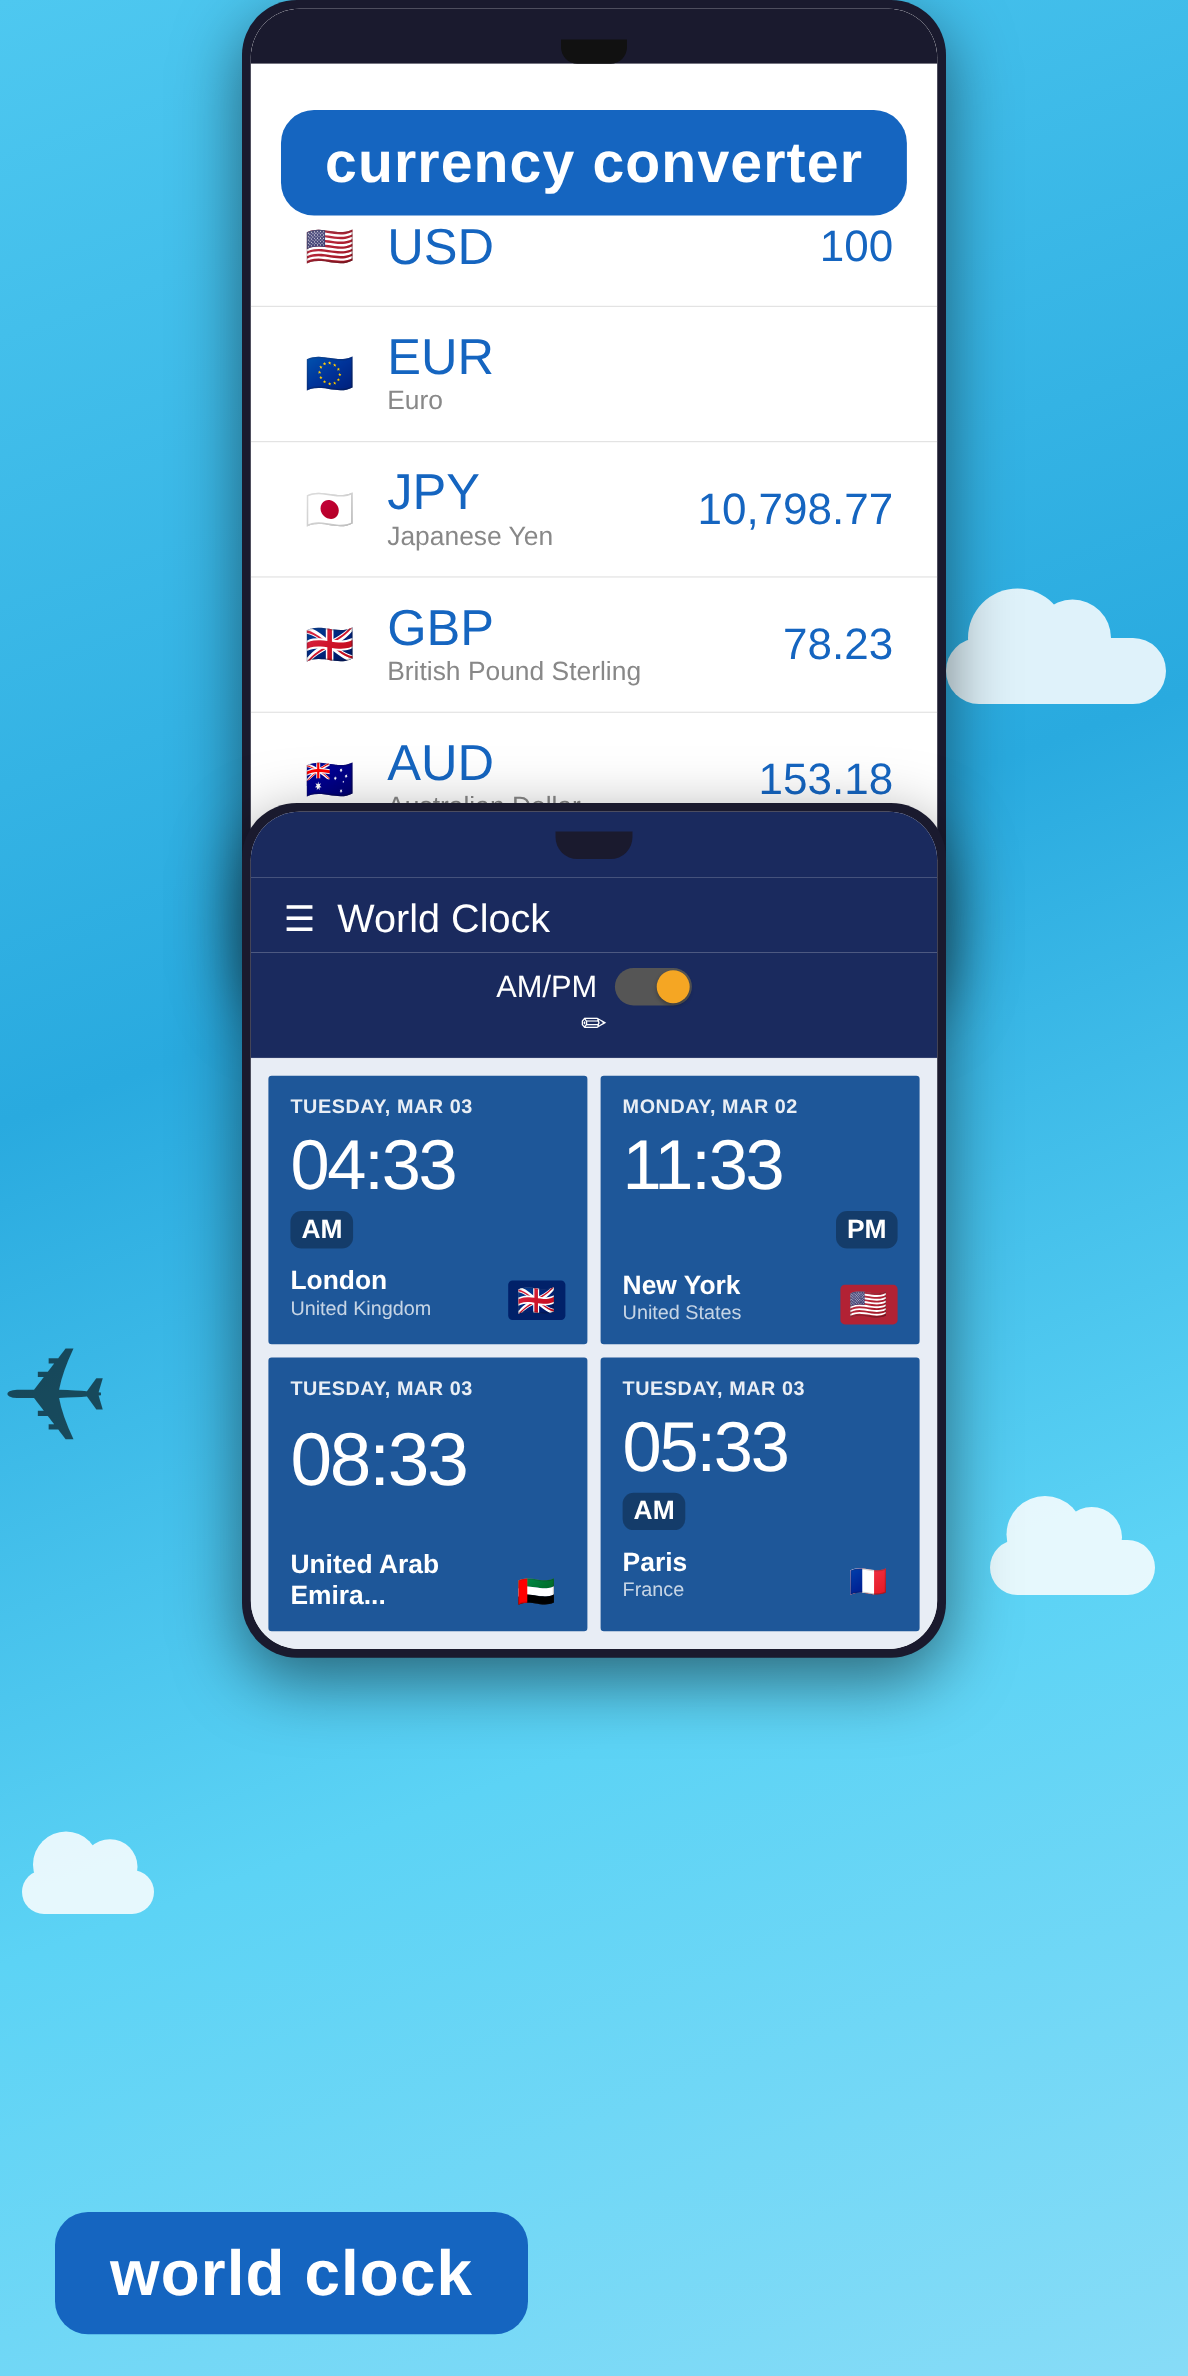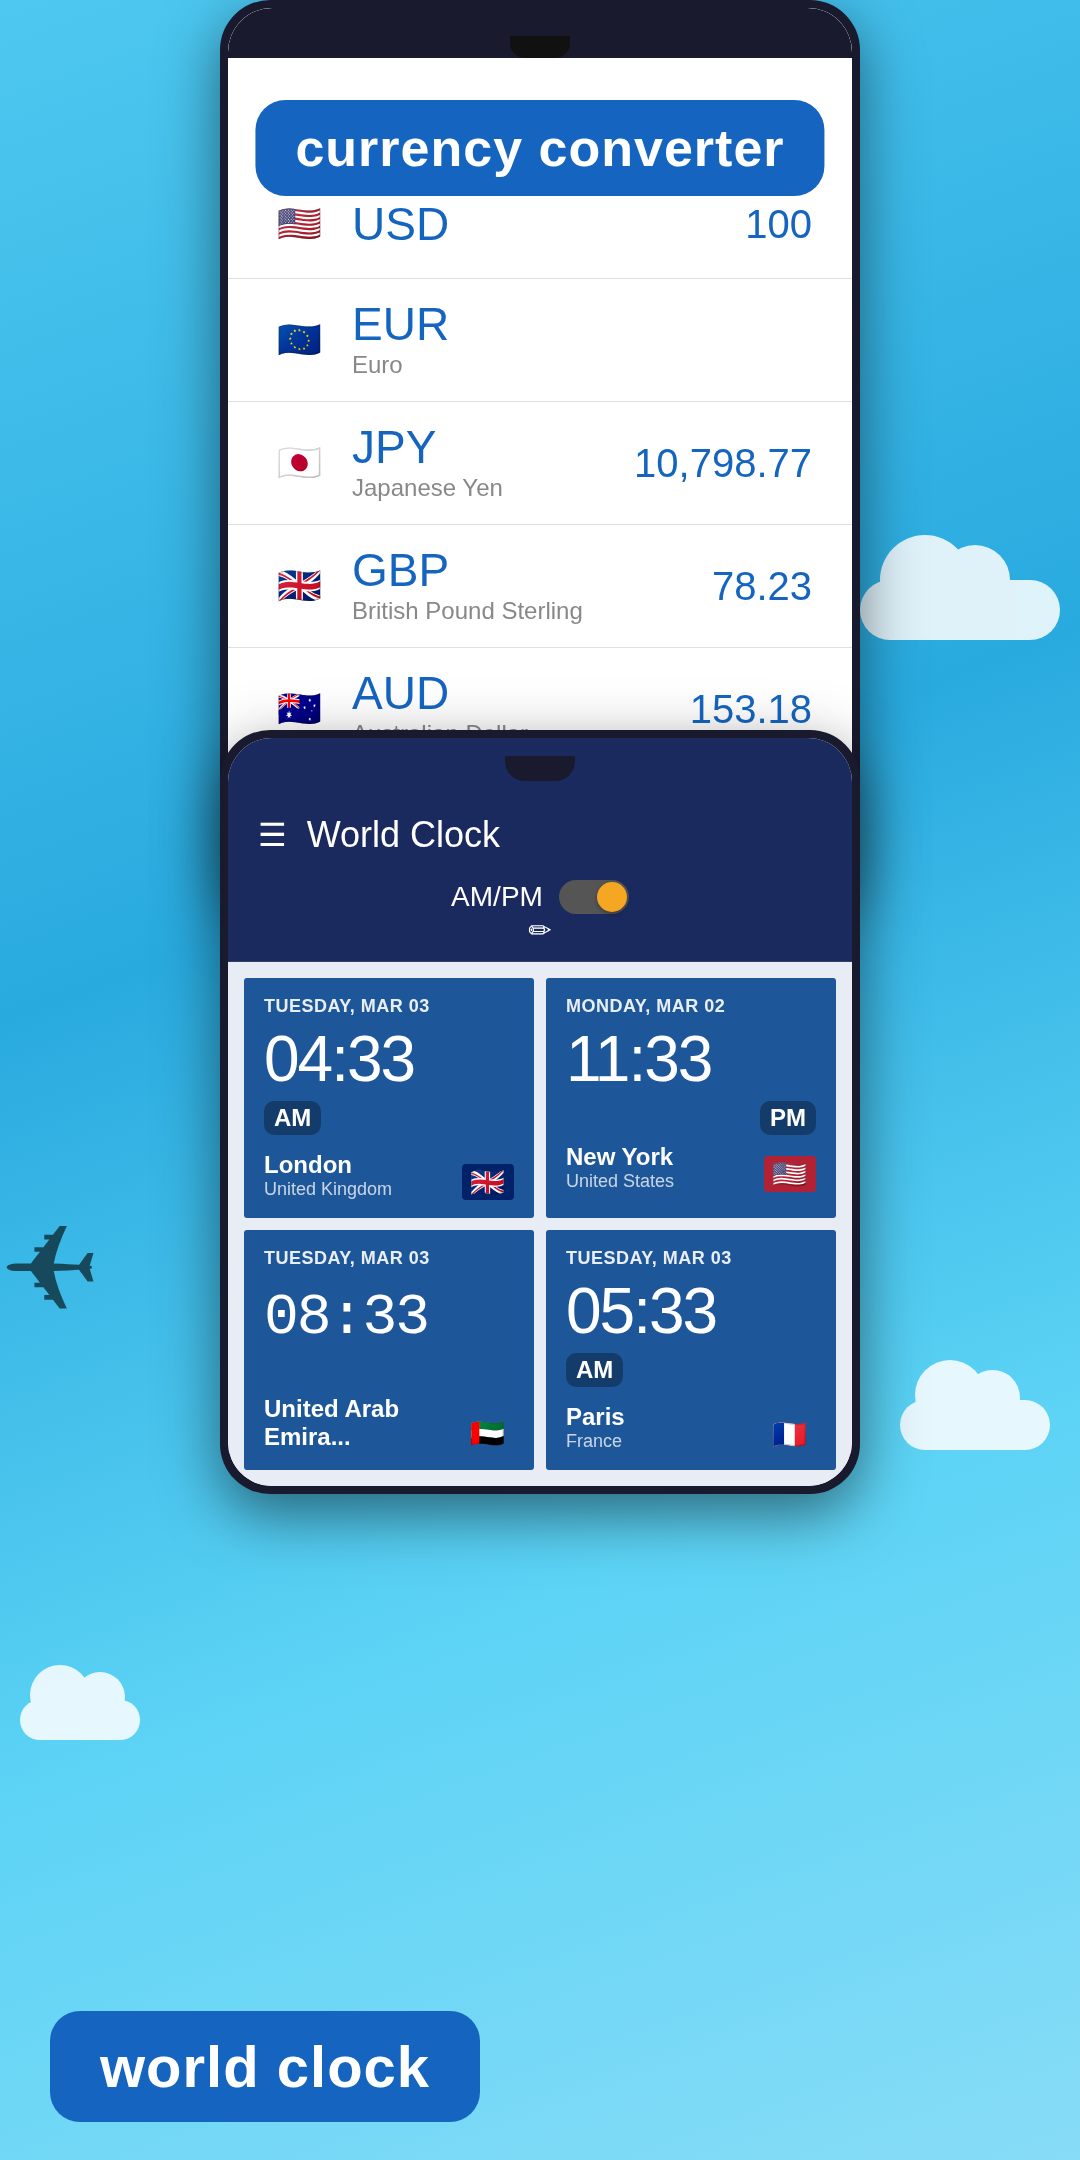--- a/index.html
+++ b/index.html
@@ -495,35 +495,35 @@
             <div class="wc-card-city">London</div>
             <div class="wc-card-country">United Kingdom</div>
           </div>
           <div class="wc-flag flag-uk"></div>
         </div>
       </div>
 
       <div class="wc-card">
         <div class="wc-card-date">MONDAY, MAR 02</div>
         <div class="wc-card-time">11:33</div>
-        <div style="display:flex; justify-content:flex-end; margin-bottom:8px;">
+        <div style="display:flex; justify-content:flex-end; margin-bottom:20px;">
           <div class="wc-ampm-badge" style="position:relative; right:auto; bottom:auto; display:inline-block;">PM</div>
         </div>
         <div class="wc-card-bottom">
           <div>
             <div class="wc-card-city">New York</div>
             <div class="wc-card-country">United States</div>
           </div>
           <div class="wc-flag flag-us"></div>
         </div>
       </div>
 
       <div class="wc-card" style="min-height:200px;">
         <div class="wc-card-date">TUESDAY, MAR 03</div>
-        <div class="wc-card-time" style="font-size:58px; margin-top:20px;font-family:Liberation Mono, monospace;">08:33</div>
+        <div class="wc-card-time" style="font-size:68px; margin-top:20px;">08:33</div>
         <div style="margin-top:auto; padding-top:30px;">
           <div class="wc-card-bottom">
             <div>
               <div class="wc-card-city" style="font-size:24px;">United Arab Emira...</div>
             </div>
             <div class="wc-flag flag-uae"></div>
           </div>
         </div>
       </div>
 

